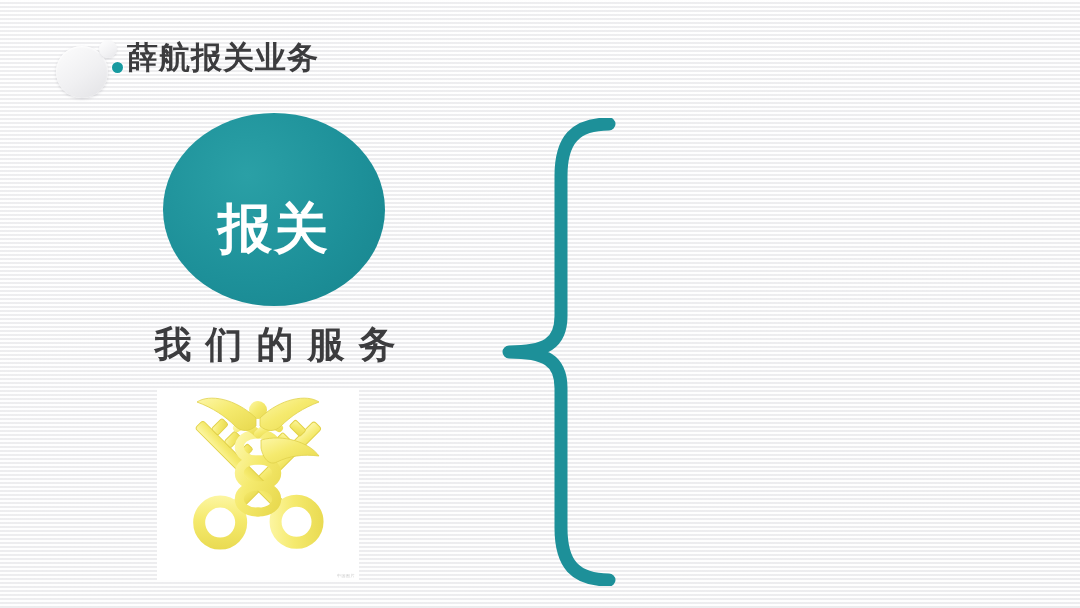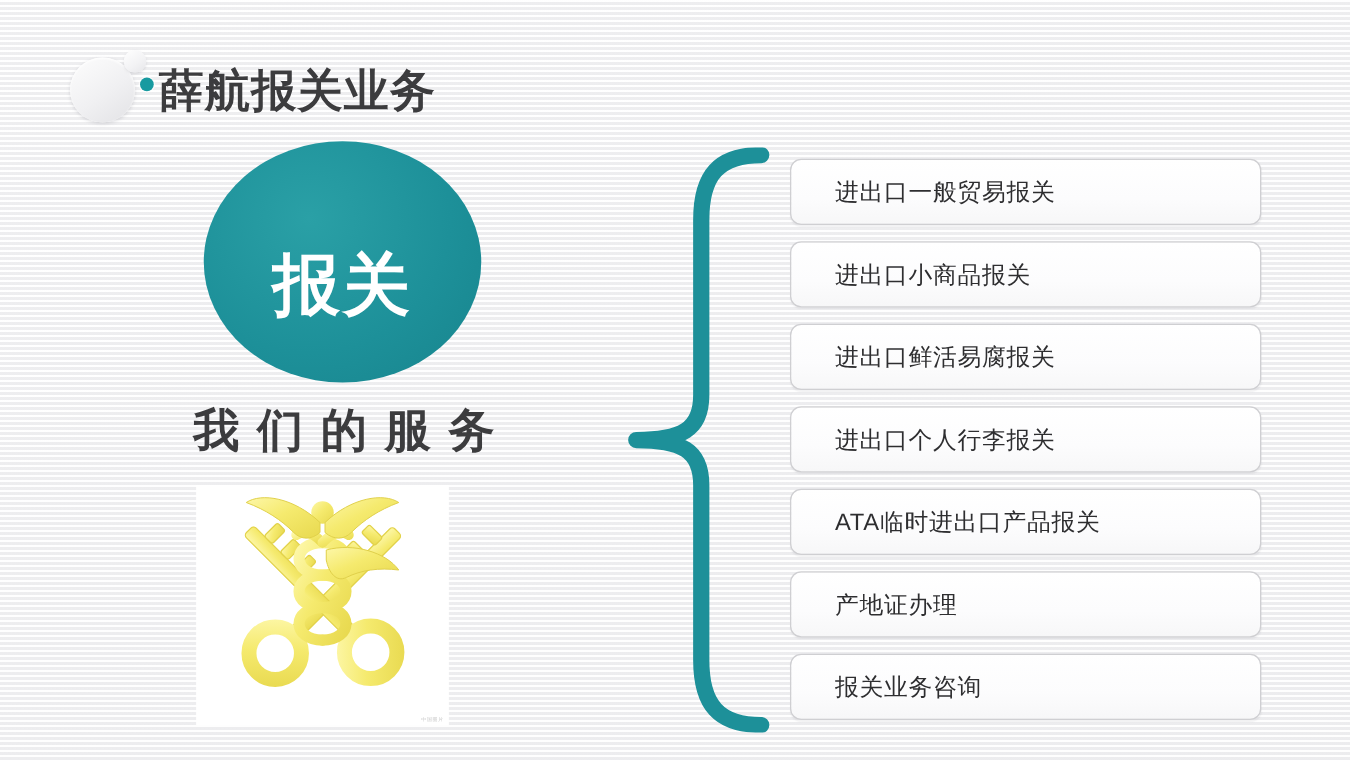--- a/index.html
+++ b/index.html
@@ -65,22 +65,22 @@
     width: 11px;
     height: 11px;
     border-radius: 50%;
     background: #179aa0;
     box-shadow: 0 0 0 1px rgba(255,255,255,0.7);
   }
 
   .header-title {
     position: absolute;
     left: 127px;
-    top: 53px;
-    font-size: 36px;
+    top: 41px;
+    font-size: 31px;
     font-weight: bold;
     color: #3c3c3e;
     letter-spacing: 1px;
     white-space: nowrap;
     line-height: 1.1;
   }
 
   
   .oval {
     position: absolute;
@@ -258,37 +258,14 @@
       <path d="M120 6
                C 86 6 72 22 72 58
                L 72 198
                C 72 226 56 234 20 234
                C 56 234 72 242 72 270
                L 72 410
                C 72 446 86 462 120 462" fill="none" stroke="#1d9099" stroke-width="13" stroke-linecap="round" stroke-linejoin="round"></path>
     </svg>
   </div>
 
-  <div class="list">
-    <div class="list-item">
-      <span class="list-item-label">进出口一般贸易报关</span>
-    </div>
-    <div class="list-item">
-      <span class="list-item-label">进出口小商品报关</span>
-    </div>
-    <div class="list-item">
-      <span class="list-item-label">进出口鲜活易腐报关</span>
-    </div>
-    <div class="list-item">
-      <span class="list-item-label">进出口个人行李报关</span>
-    </div>
-    <div class="list-item">
-      <span class="list-item-label">ATA临时进出口产品报关</span>
-    </div>
-    <div class="list-item">
-      <span class="list-item-label">产地证办理</span>
-    </div>
-    <div class="list-item">
-      <span class="list-item-label">报关业务咨询</span>
-    </div>
-  </div>
 
 </div>
 
 </body></html>

